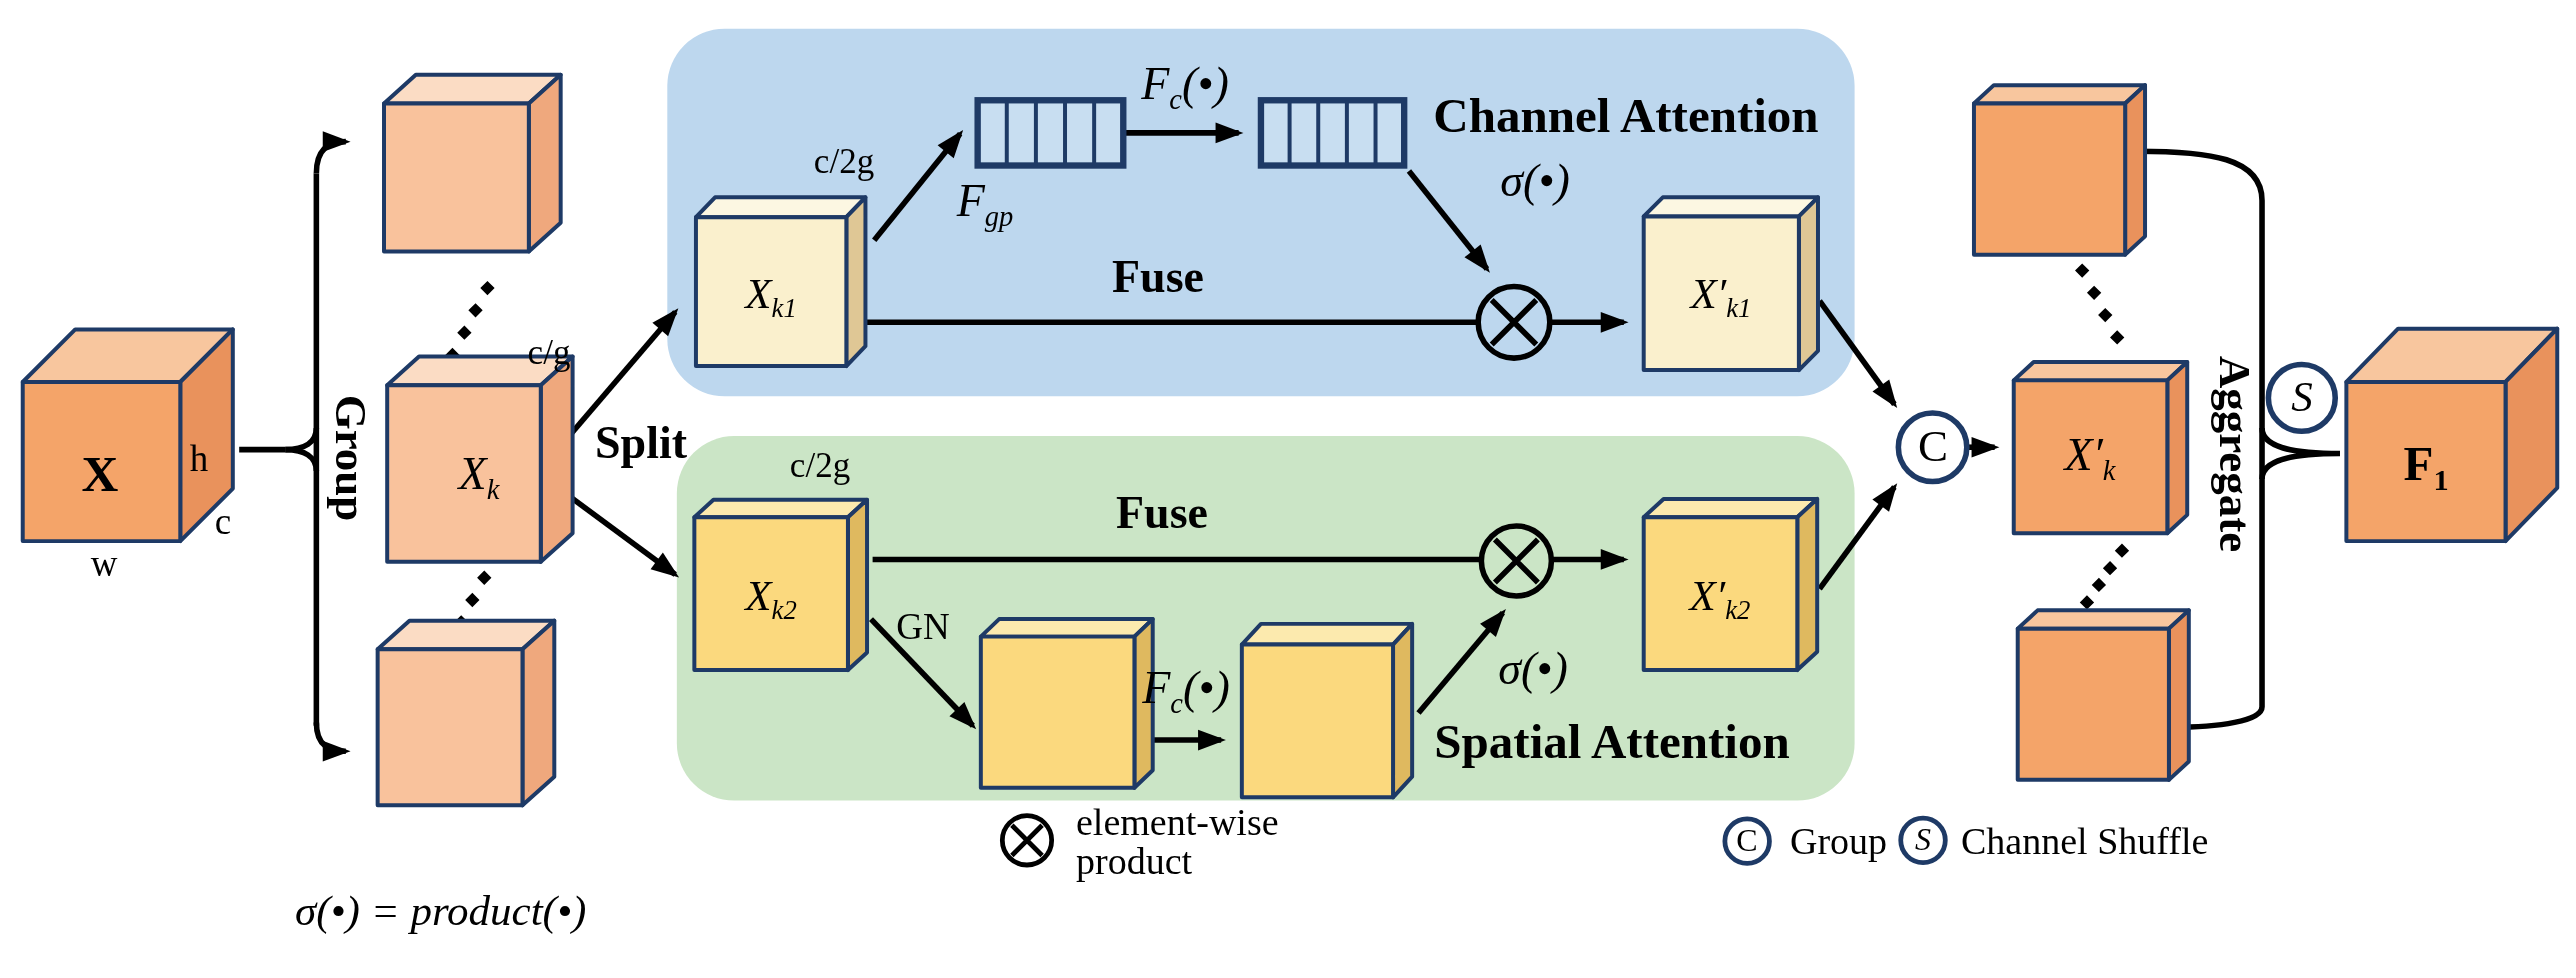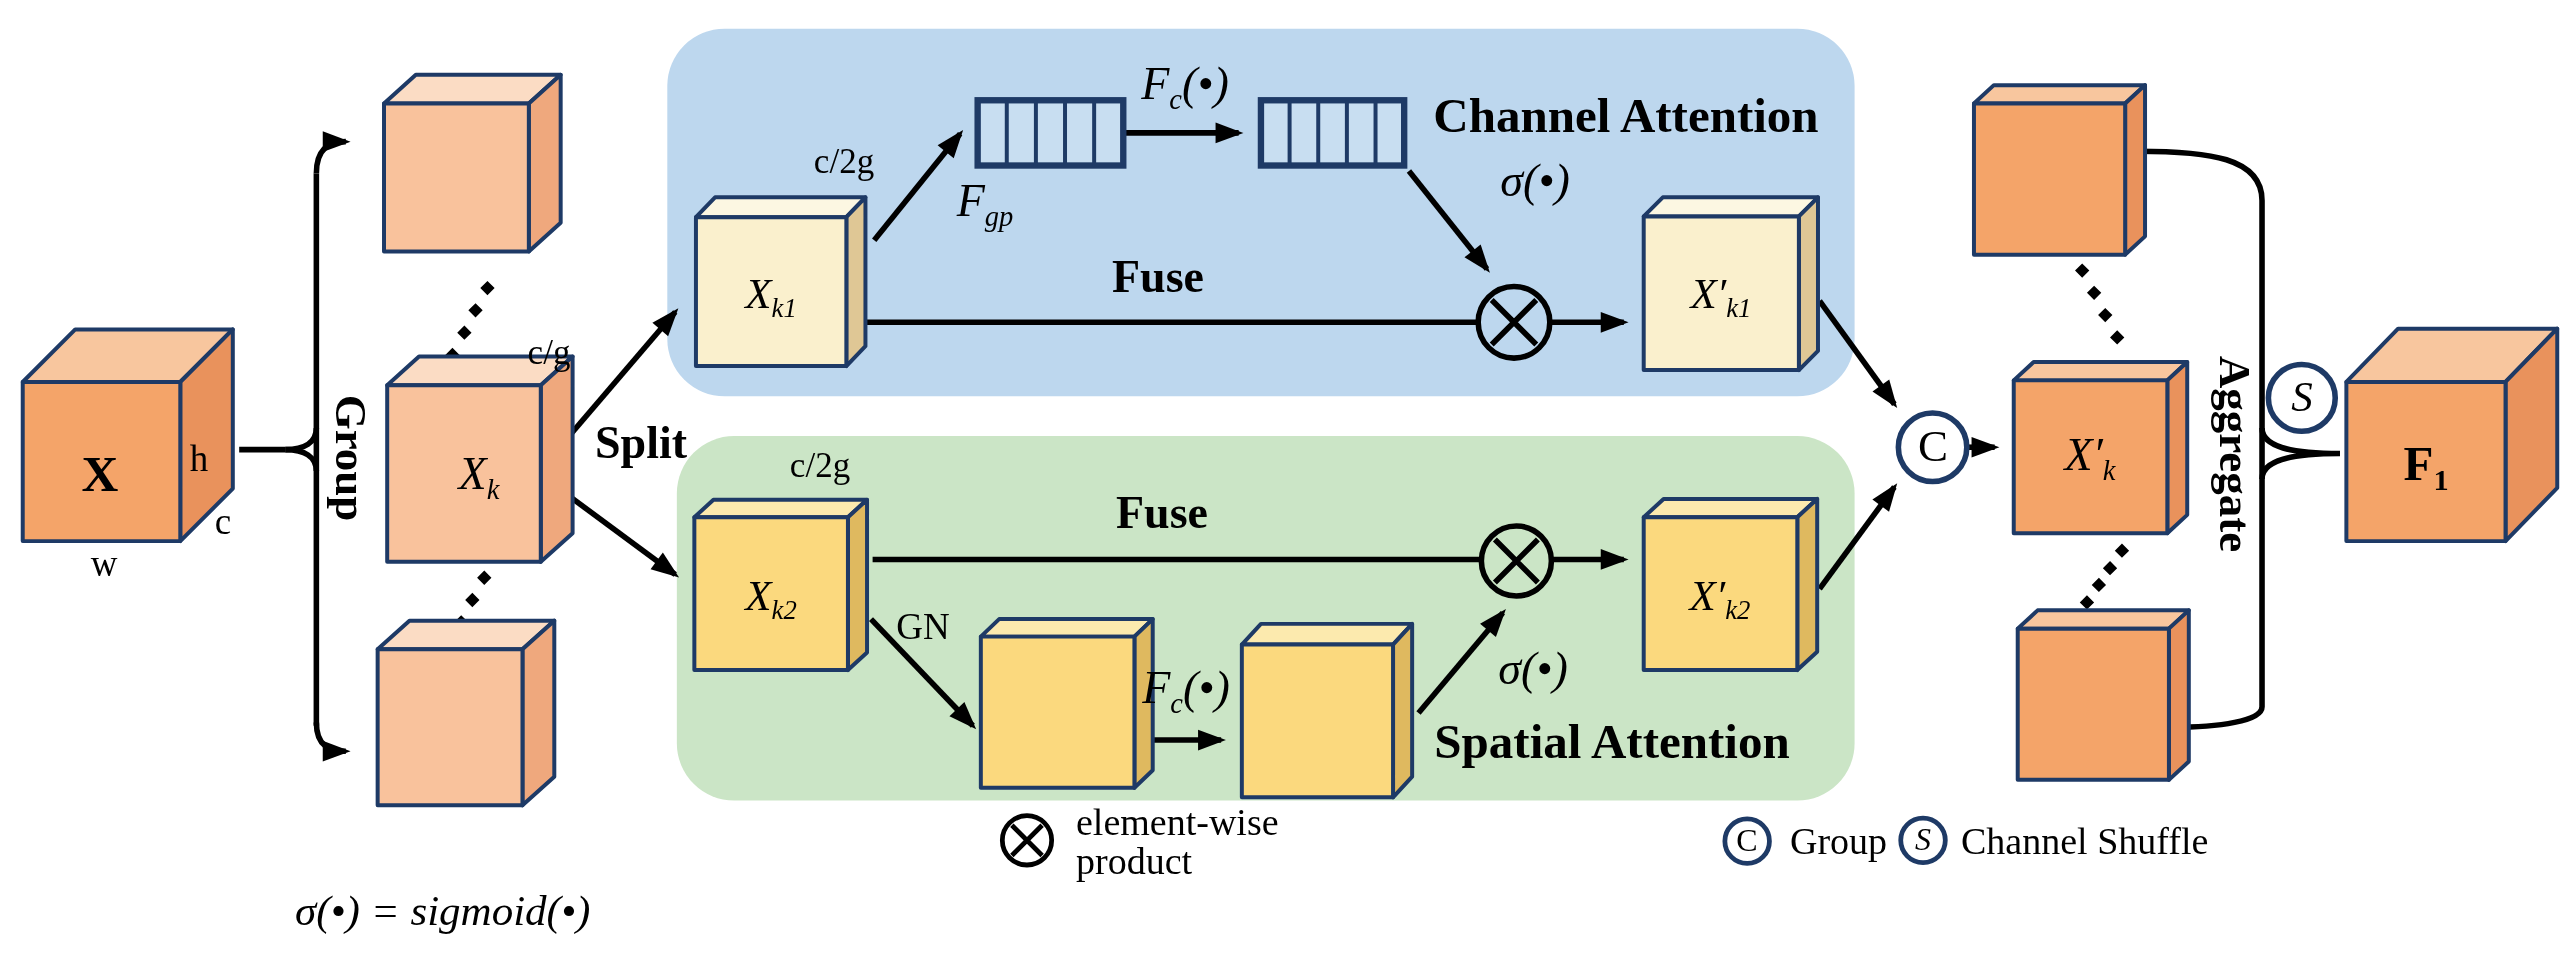--- a/index.html
+++ b/index.html
@@ -202,21 +202,21 @@
 <div class="lbl mathn" style="left:1533px;top:669px;font-size:46px;">σ(•)</div>
 <div class="lbl b" style="left:1162px;top:513px;font-size:46px;">Fuse</div>
 <div class="lbl math" style="left:1720px;top:595px;font-size:43px;"><span>X′</span><sub>k2</sub></div>
 
 <div class="lbl" style="left:1933px;top:446px;font-size:45px;">C</div>
 <div class="lbl math" style="left:2090px;top:455px;font-size:46px;"><span>X′</span><sub>k</sub></div>
 <div class="lbl rot b" style="left:2234px;top:454px;font-size:45px;">Aggregate</div>
 <div class="lbl i" style="left:2302px;top:396px;font-size:43px;">S</div>
 <div class="lbl b" style="left:2426px;top:463px;font-size:49px;"><span>F</span><sub>1</sub></div>
 
-<div class="lbl la mathn" style="left:295px;top:910px;font-size:43px;">σ(•) = sigmoid(•)</div>
+<div class="lbl la mathn" style="left:295px;top:910px;font-size:43px;">σ(•) = product(•)</div>
 <div class="lbl la" style="left:1076px;top:822px;font-size:38px;font-family:Liberation Serif, serif;">element-wise</div>
 <div class="lbl la" style="left:1076px;top:861px;font-size:38px;text-align:center;">product</div>
 <div class="lbl" style="left:1747px;top:840px;font-size:32px;">C</div>
 <div class="lbl la" style="left:1790px;top:841px;font-size:38px;">Group</div>
 <div class="lbl i" style="left:1923px;top:839px;font-size:32px;">S</div>
 <div class="lbl la" style="left:1961px;top:841px;font-size:38px;">Channel Shuffle</div>
 
 </div>
 
 

